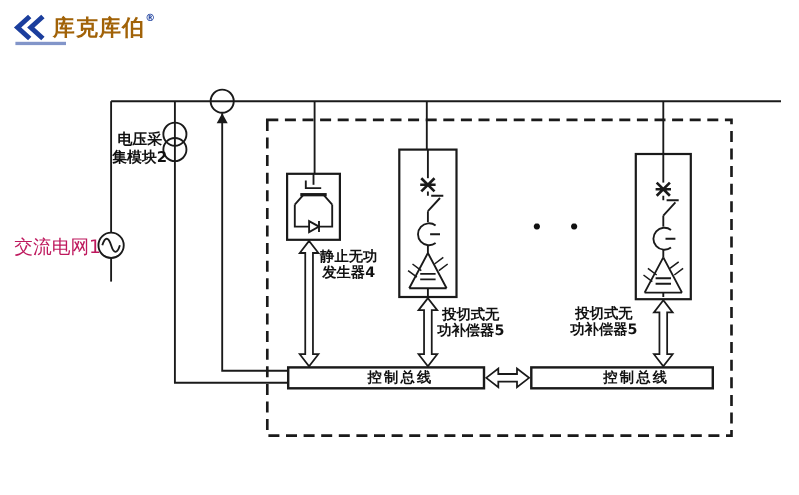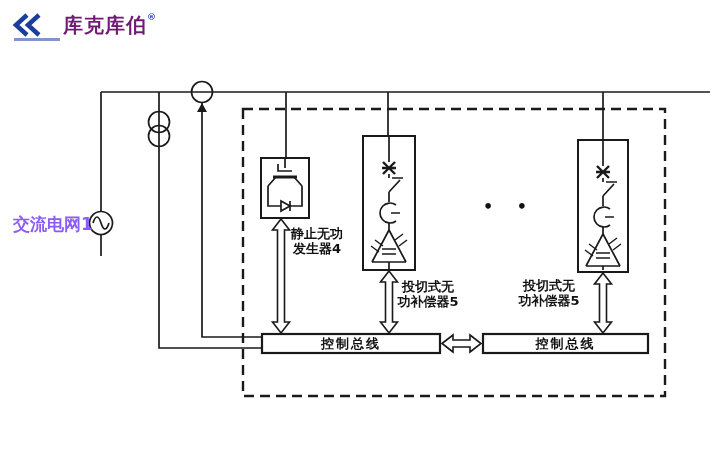--- a/index.html
+++ b/index.html
@@ -6,40 +6,40 @@
   body{
     width:726px;height:450px;position:relative;background:#ffffff;
     font-family:"DejaVu Sans","Liberation Sans",sans-serif;
     overflow:hidden;
   }
   .canvas{position:absolute;inset:0;}
   .schematic{position:absolute;left:0;top:0;}
   
   .logo{position:absolute;left:12px;top:12px;height:30px;display:flex;align-items:flex-start;}
   .logo-brand{
-    color:#701a75;font-size:20px;font-weight:bold;letter-spacing:1px;
-    line-height:26px;margin-left:19px;
+    color:#a16207;font-size:20px;font-weight:bold;letter-spacing:1px;
+    line-height:26px;margin-left:4px;
   }
   .logo-reg{color:#1b3e9d;font-size:9px;font-weight:bold;vertical-align:super;line-height:10px;}
   .logo-sub{position:absolute;left:2px;top:26px;width:46px;height:3px;background:#1b3e9d;opacity:.55;}
   
   .lbl{
     position:absolute;font-weight:bold;color:#111;text-align:center;
     transform:translateX(-50%);line-height:1.18;white-space:nowrap;
   }
   .lbl-left{
-    position:absolute;font-weight:bold;color:#8b5cf6;text-align:left;white-space:nowrap;
+    position:absolute;font-weight:normal;color:#be185d;text-align:left;white-space:nowrap;
   }
   .fs13{font-size:13px;}
   .fs14{font-size:13.5px;}
   .fs17{font-size:17px;}
   .fs19{font-size:19px;}
   .buslbl{
     position:absolute;font-weight:bold;color:#111;text-align:center;
-    font-size:13px;letter-spacing:2px;
+    font-size:13px;letter-spacing:2px;margin-left:13px;
   }
   .ellipsis{
     position:absolute;font-weight:bold;color:#111;font-size:16px;letter-spacing:9px;
   }
 </style>
 </head>
 <body>
 
 <div class="canvas">
 
@@ -133,20 +133,24 @@
         <path d="M281,219 L272.5,230 L277.5,230 L277.5,322 L272.5,322 L281,333 L289.5,322 L284.5,322 L284.5,230 L289.5,230 Z"></path>
         <path d="M389,271 L380.5,282 L385.5,282 L385.5,322 L380.5,322 L389,333 L397.5,322 L392.5,322 L392.5,282 L397.5,282 Z"></path>
         <path d="M603,273 L594.5,284 L599.5,284 L599.5,322 L594.5,322 L603,333 L611.5,322 L606.5,322 L606.5,284 L611.5,284 Z"></path>
         <path d="M442,343.5 L453,335 L453,340 L470,340 L470,335 L481,343.5 L470,352 L470,347 L453,347 L453,352 Z"></path>
       </g>
     </g>
   </svg>
 
   <div class="lbl-left fs17" style="left:13px;top:213px;">交流电网1</div>
 
+  <div class="lbl fs14" style="left:127px;top:120px;">
+    <span style="display:block">电压采</span>
+    <span style="display:block">集模块2</span>
+  </div>
 
 
   <div class="lbl fs13" style="left:317px;top:226px;">
     <span style="display:block">静止无功</span>
     <span style="display:block">发生器4</span>
   </div>
 
   <div class="lbl fs13" style="left:428px;top:279px;">
     <span style="display:block">投切式无</span>
     <span style="display:block">功补偿器5</span>

